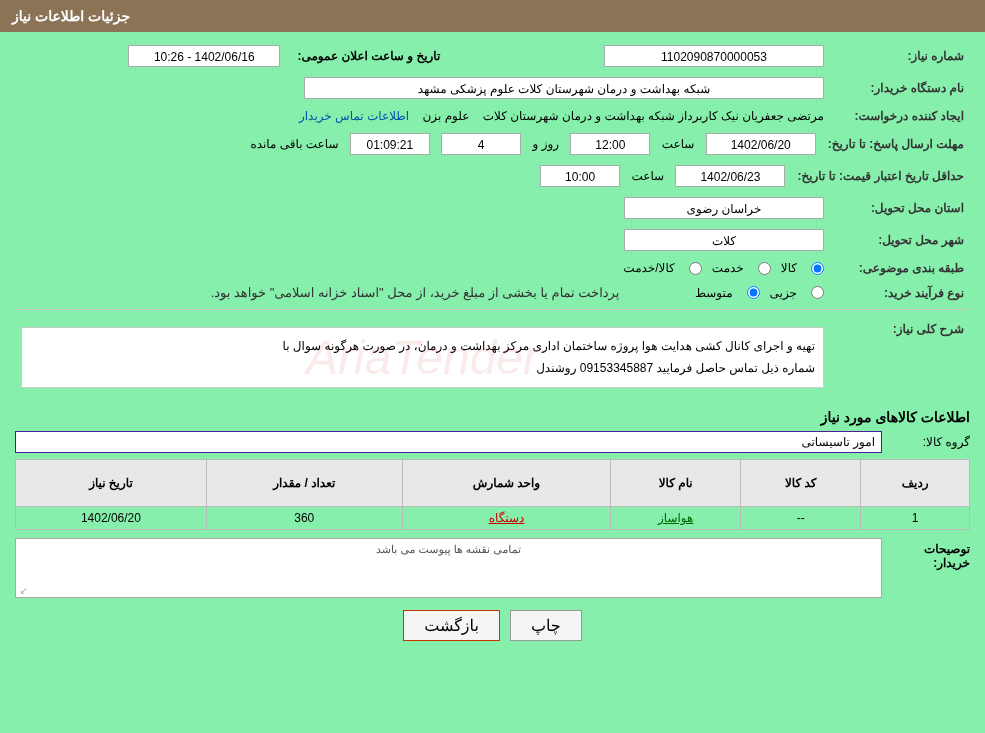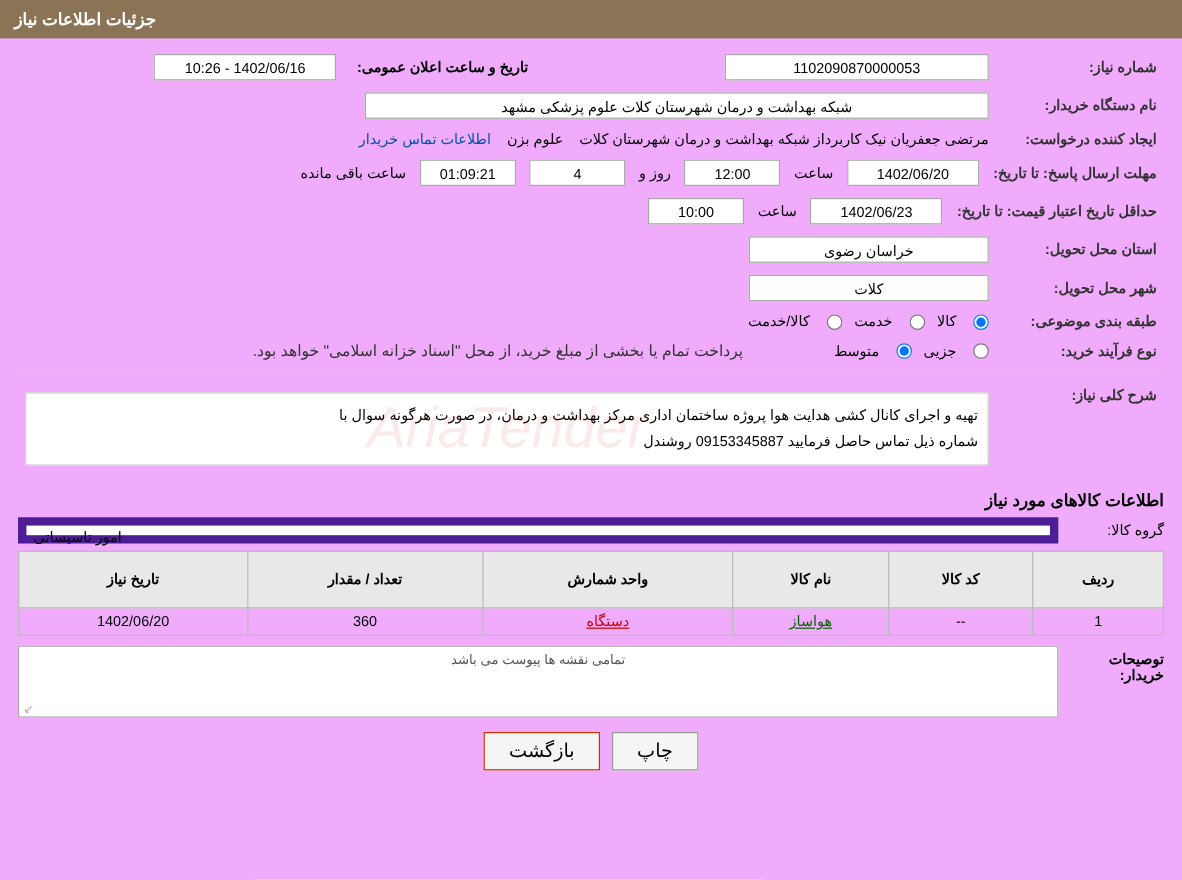--- a/index.html
+++ b/index.html
@@ -5,21 +5,21 @@
     * { box-sizing: border-box; margin: 0; padding: 0; }
     body {
       font-family: Tahoma, Arial, sans-serif;
       font-size: 12px;
       background: #f0f0f0;
       direction: rtl;
     }
     .page-wrapper {
       width: 985px;
       min-height: 733px;
-      background: #f0abfc;
+      background: #86efac;
       margin: 0 auto;
     }
     .header-bar {
       background: #8B7355;
       color: #fff;
       text-align: left;
       padding: 8px 12px;
       font-size: 14px;
       font-weight: bold;
     }
@@ -100,26 +100,26 @@
       margin-bottom: 6px;
     }
     .goods-group-label {
       font-weight: normal;
       white-space: nowrap;
       margin-left: 8px;
       width: 80px;
       text-align: right;
     }
     .goods-group-value {
-      border: 7px solid #4c1d95;
+      border: 1px solid #4c1d95;
       background: #fff;
       padding: 3px 6px;
       flex: 1;
       height: 22px;
-      text-align: left;
+      text-align: right;
     }
     .data-table {
       width: 100%;
       border-collapse: collapse;
       margin-bottom: 8px;
     }
     .data-table th {
       background: #e8e8e8;
       border: 1px solid #bbb;
       padding: 16px 8px;

